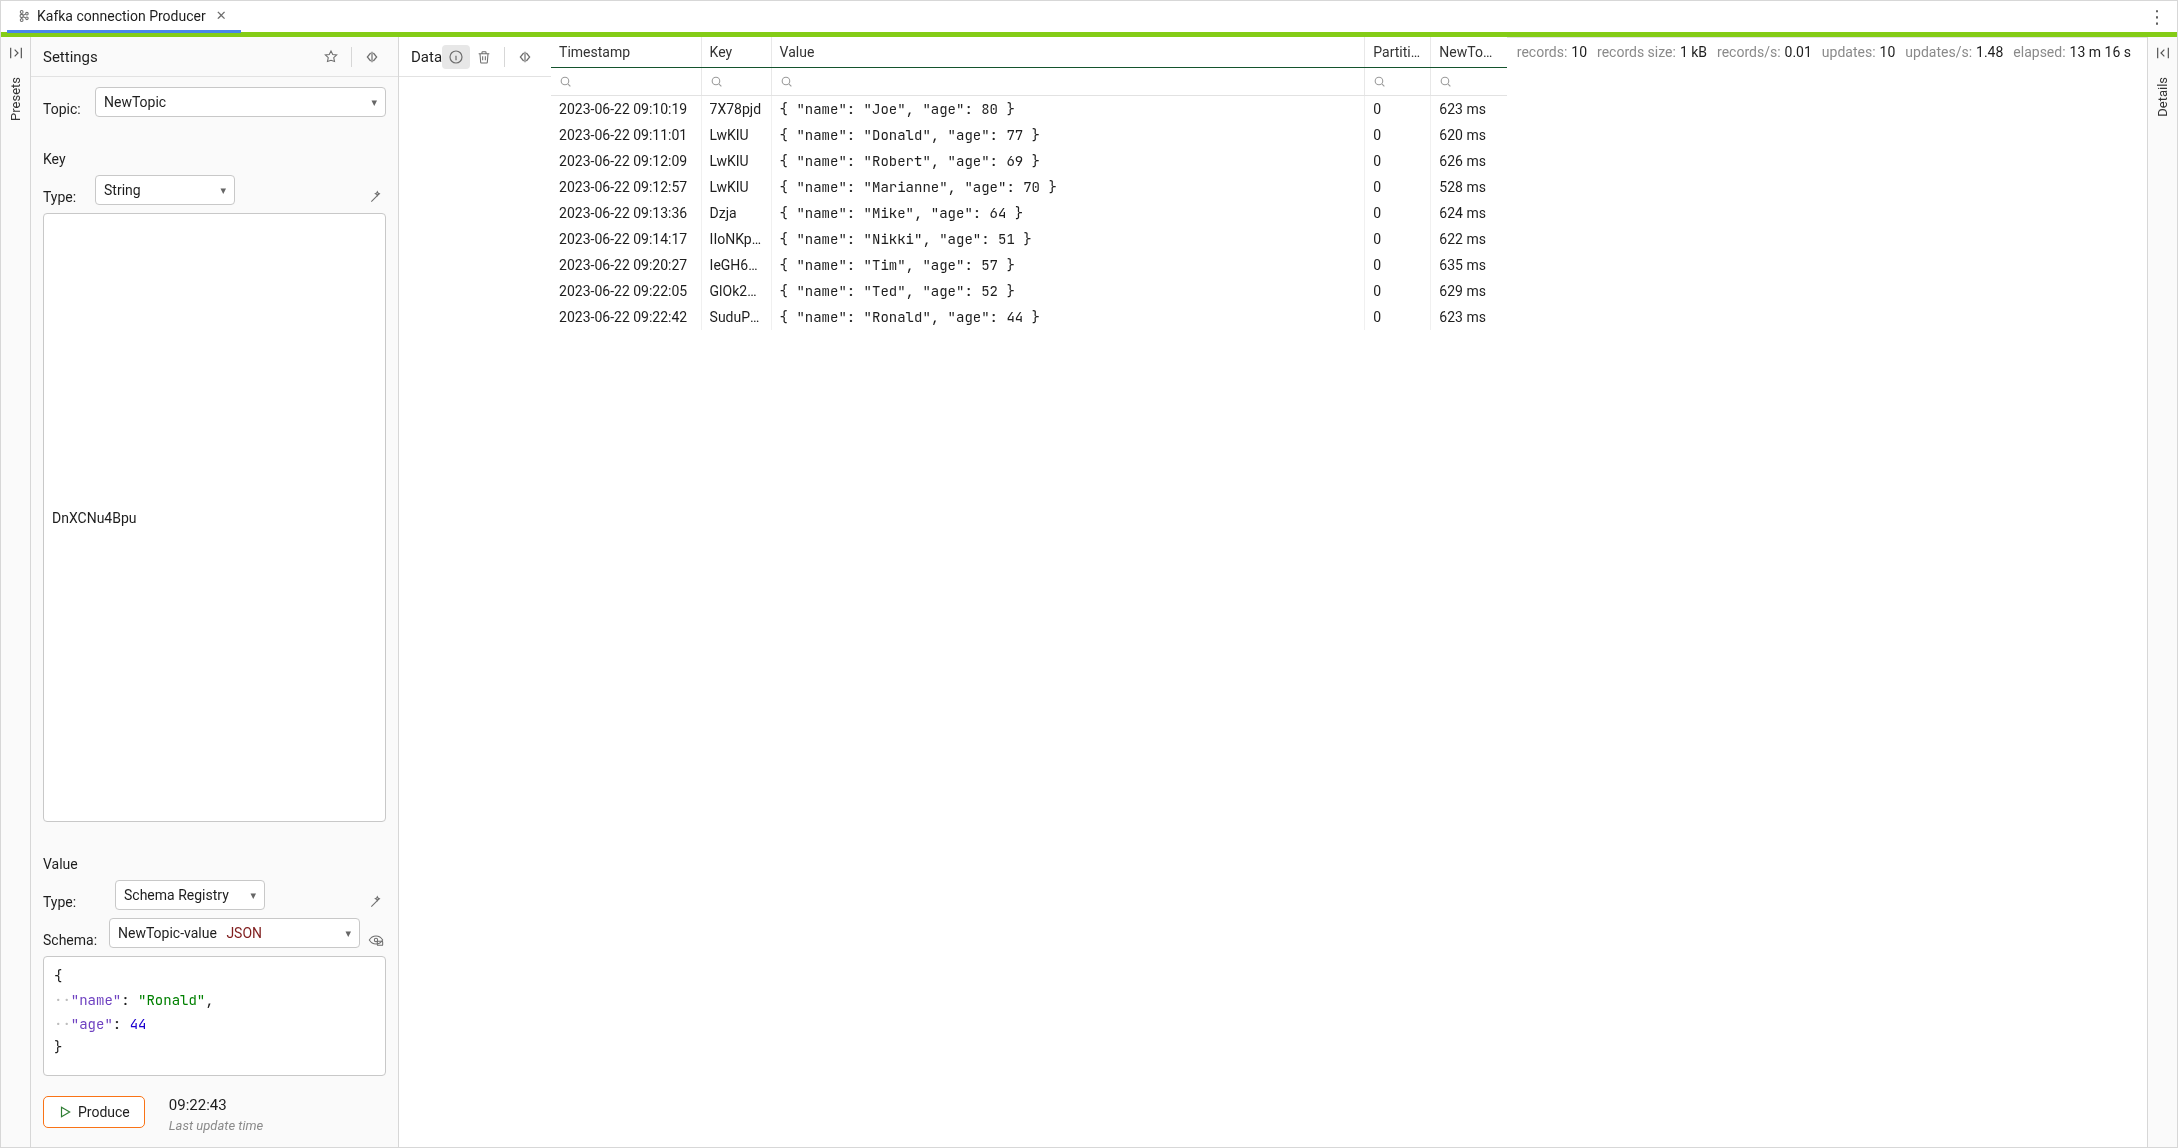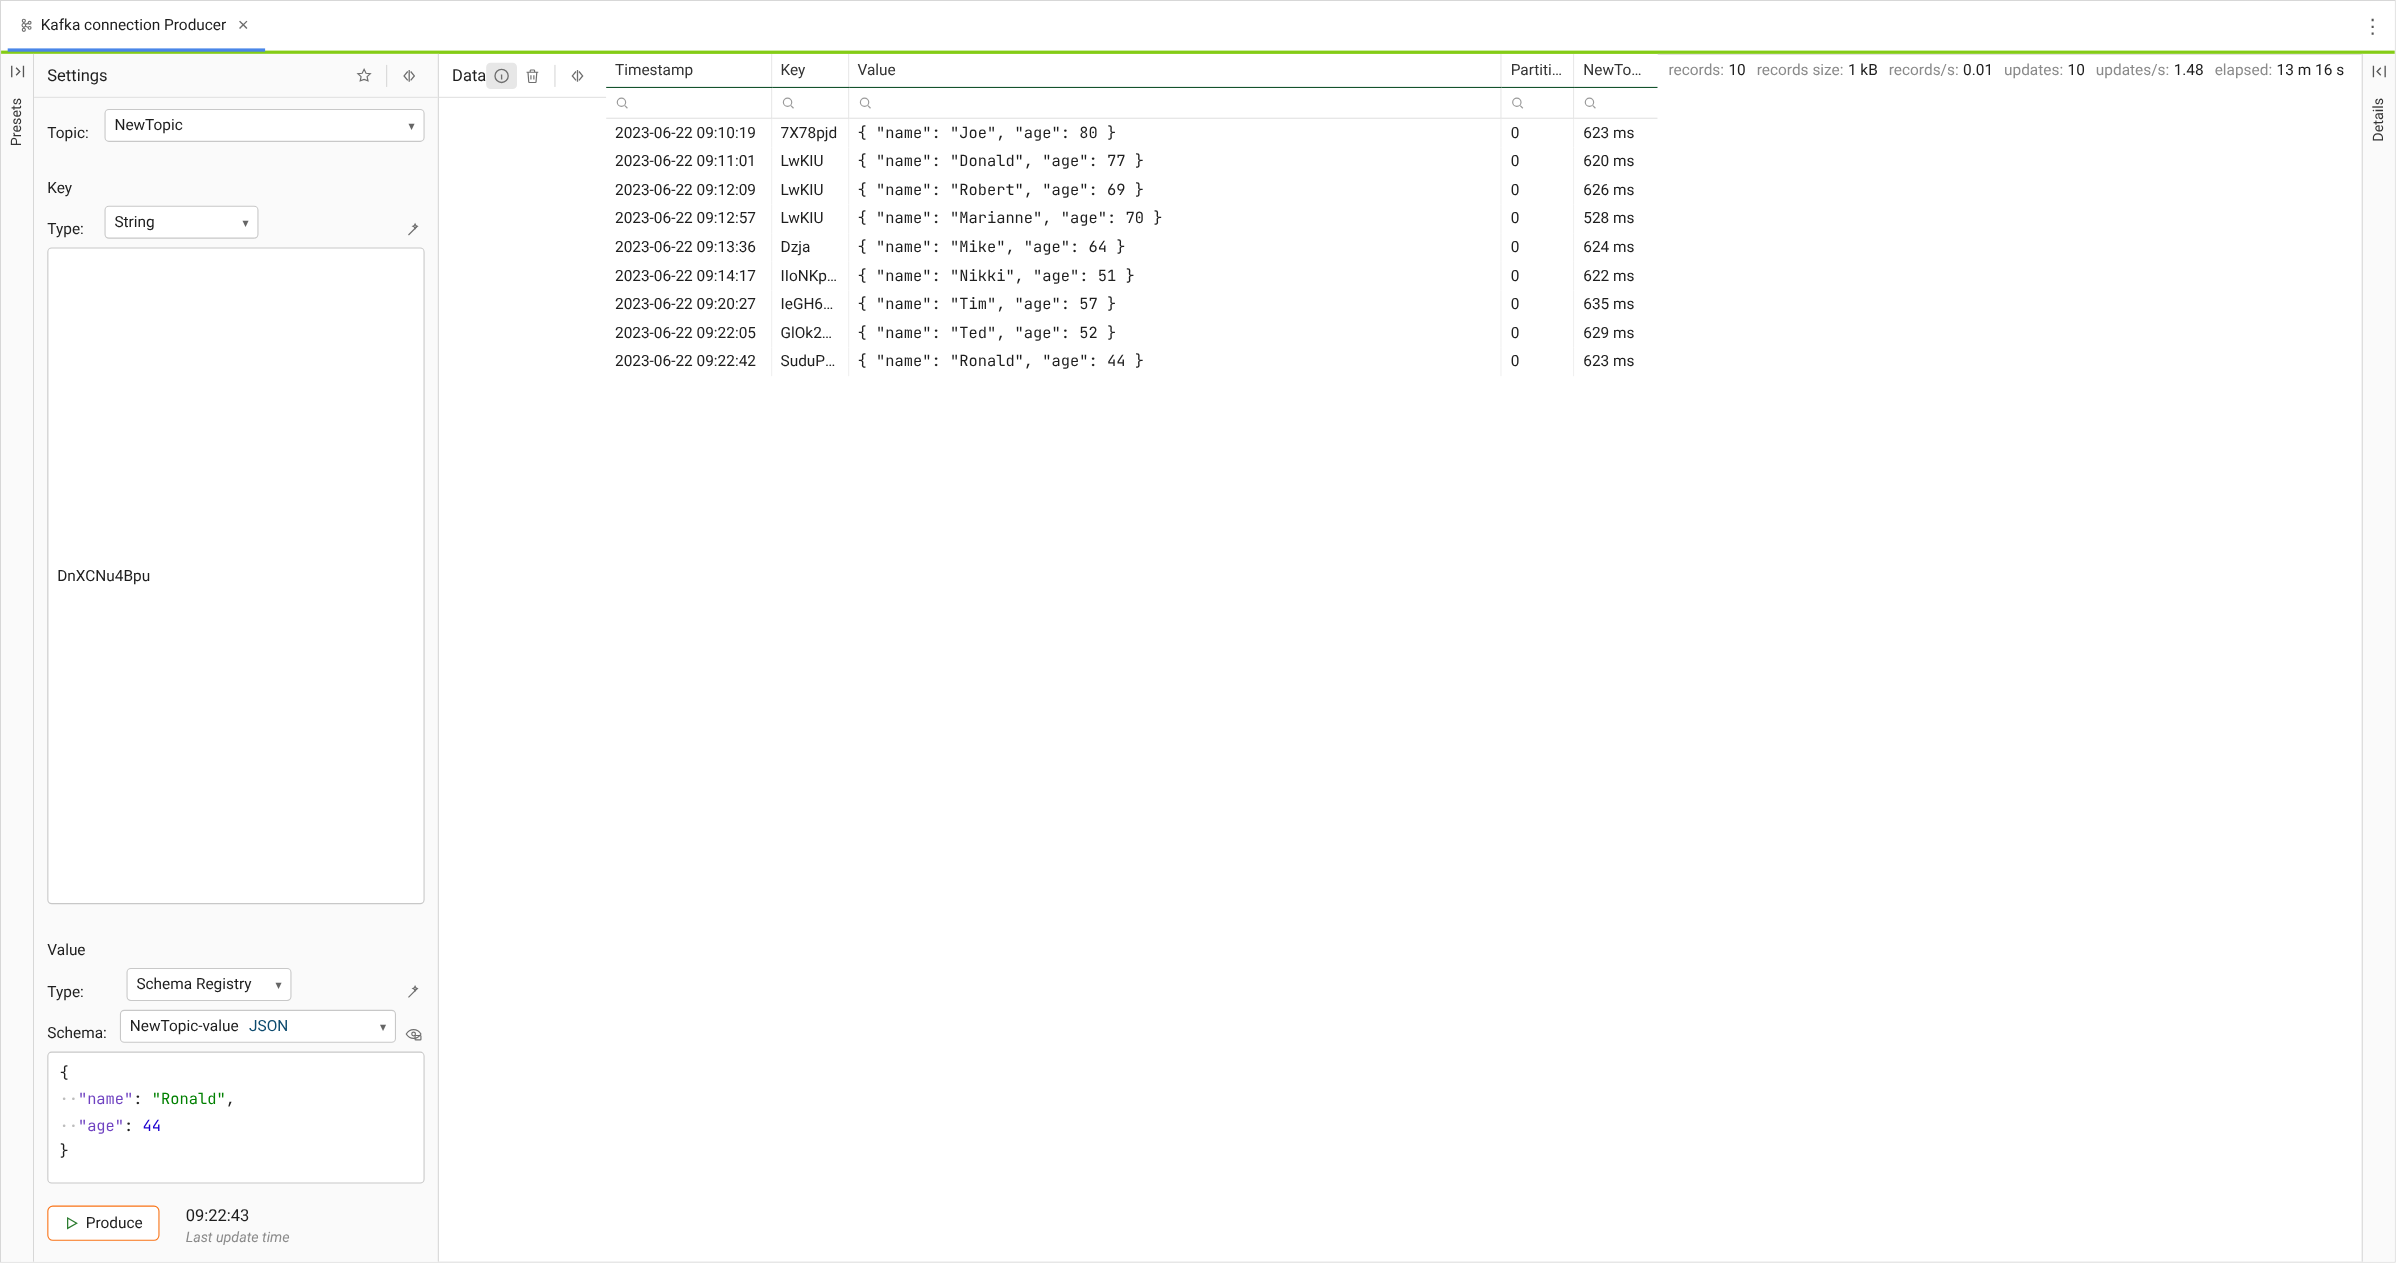--- a/index.html
+++ b/index.html
@@ -15,22 +15,22 @@
     display: flex;
     flex-direction: column;
     height: 100vh;
     width: 100vw;
     border: 1px solid #d7d7d7;
   }
   
   .tabbar {
     display: flex;
     align-items: center;
-    height: 48px;
-    border-bottom: 3px solid #84cc16;
+    height: 36px;
+    border-bottom: 5px solid #84cc16;
     background: #fff;
     padding: 0 6px;
   }
   .tab {
     display: flex; align-items: center;
     gap: 6px;
     padding: 0 10px;
     height: 100%;
     font-size: 14px;
     border-bottom: 3px solid #4a86e8;
@@ -94,21 +94,21 @@
     height:30px; padding:0 8px; font-size:14px;
     display:flex; align-items:center; gap:6px;
   }
   .select { justify-content:space-between; cursor:pointer; }
   .select .caret { color:#666; font-size:11px; }
   .select.full { flex:1; }
   .textin { flex:1; }
   .section-gap { height:14px; }
   .section-title { font-size:14px; color:#1e1e1e; margin-top:4px; }
   .wand { color:#6e6e6e; cursor:pointer; padding:0 2px; }
-  .schema-suffix { color:#0c4a6e; margin-left:6px; }
+  .schema-suffix { color:#7f1d1d; margin-left:6px; }
   .code-editor {
     border:1px solid #c8c8c8; border-radius:4px; background:#fff;
     padding:8px 10px; font-family: "JetBrains Mono", Menlo, Consolas, monospace;
     font-size:14px; line-height:1.7; white-space:pre; min-height:120px;
     color:#1e1e1e;
   }
   .tok-brace { color:#1e1e1e; }
   .tok-key { color:#6f42c1; }
   .tok-str { color:#008000; }
   .tok-num { color:#1c00cf; }

